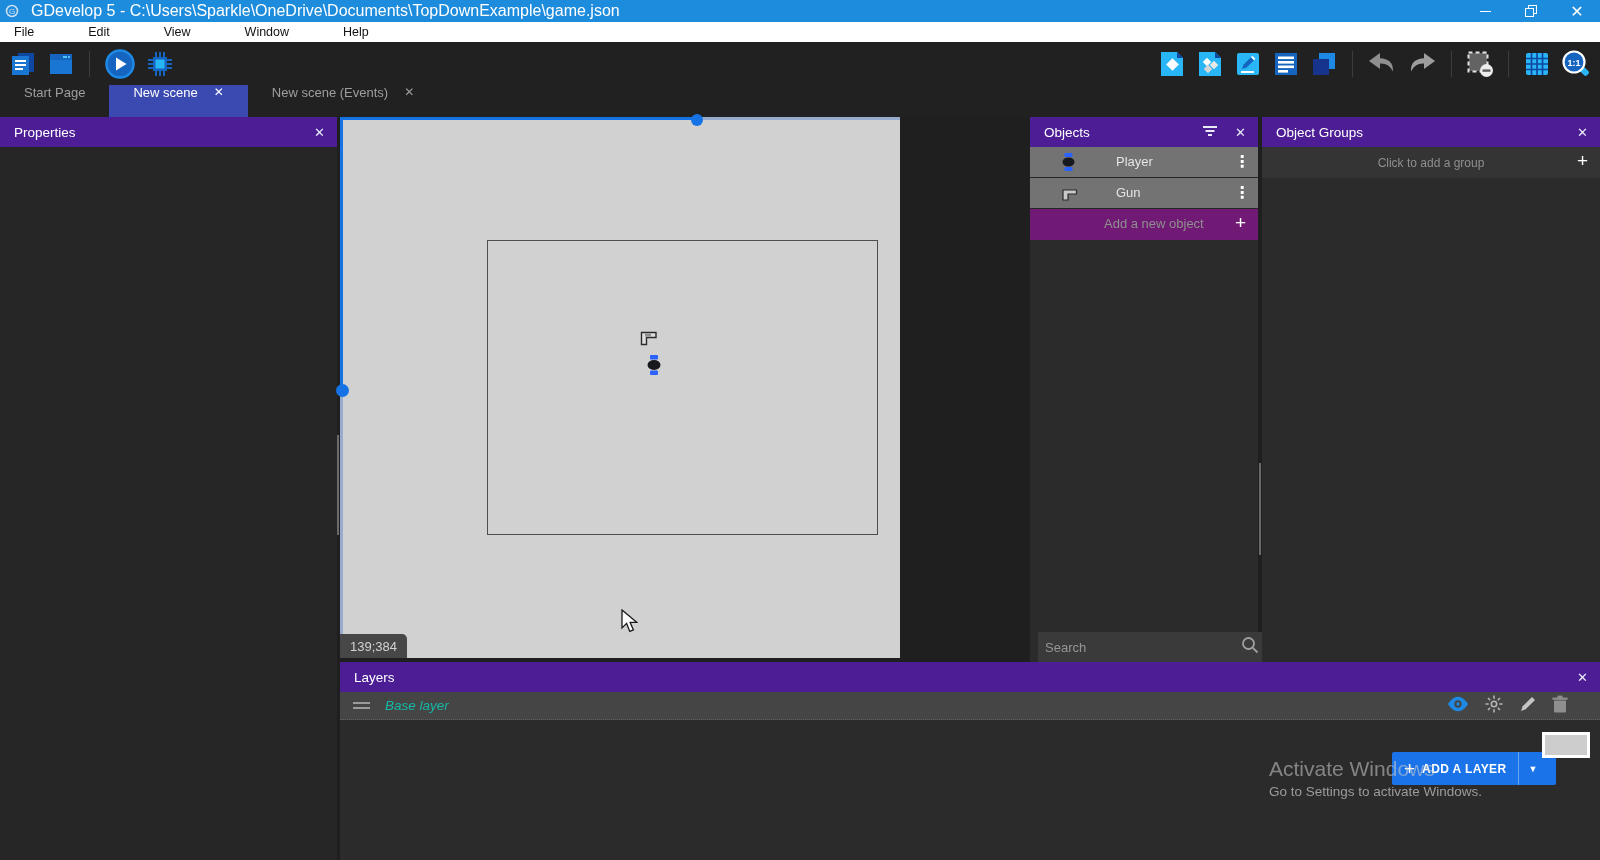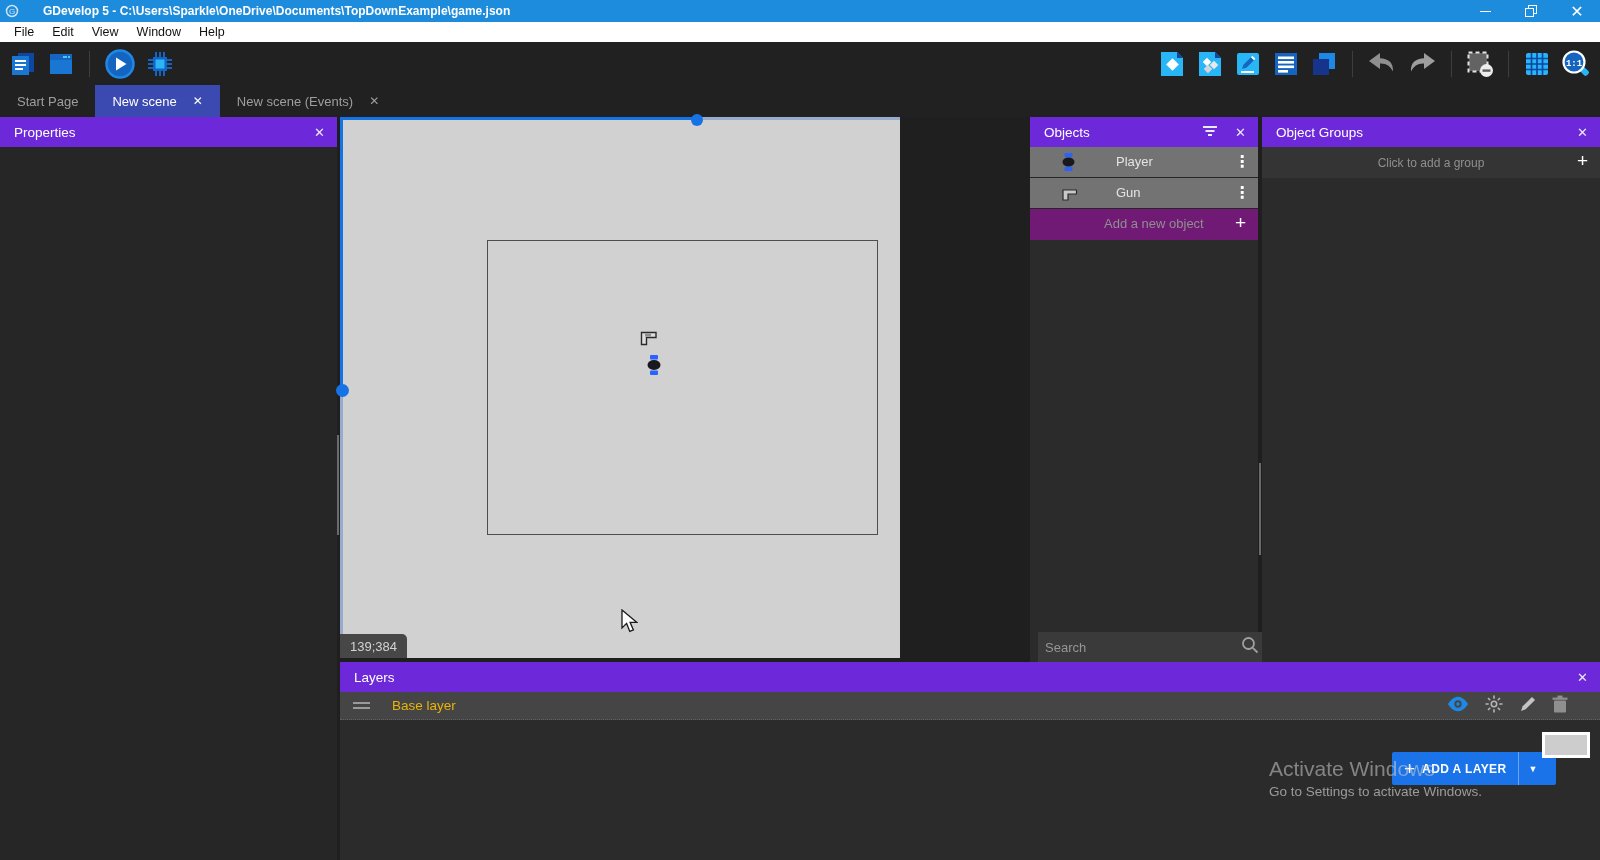--- a/index.html
+++ b/index.html
@@ -3,44 +3,44 @@
 <meta charset="utf-8">
 <style>
   * { margin:0; padding:0; box-sizing:border-box; }
   html,body { width:1600px; height:860px; }
   body { font-family:"Liberation Sans","DejaVu Sans",sans-serif; background:#1f1f1f; overflow:hidden; }
   .app { position:relative; width:1600px; height:860px; background:#1f1f1f; }
 
   
   .titlebar { position:absolute; left:0; top:0; width:1600px; height:22px; background:#1e8cdc; display:flex; align-items:center; color:#fff; }
   .title-logo { margin-left:5px; display:flex; align-items:center; }
-  .title-text { margin-left:24px; font-size:12px; white-space:nowrap;font-weight:bold; }
+  .title-text { margin-left:12px; font-size:16px; white-space:nowrap; }
   .win-controls { margin-left:auto; display:flex; height:100%; }
   .win-btn { width:46px; height:100%; display:flex; align-items:center; justify-content:center; color:#fff; }
   .min-glyph { width:11px; height:1px; background:#fff; display:block; }
 
   
-  .menubar { position:absolute; left:0; top:22px; width:1600px; height:20px; background:#ffffff; display:flex; align-items:center; padding-left:5px; }
+  .menubar { position:absolute; left:0; top:22px; width:1600px; height:20px; background:#ffffff; display:flex; align-items:center; padding-left:5px;gap:36px; }
   .menu-item { padding:0 9px; font-size:12.5px; color:#121212; }
 
   
   .toolbar { position:absolute; left:0; top:42px; width:1600px; height:43px; background:#212121; display:flex; align-items:center; justify-content:space-between; padding:0 9px; }
   .tb-group { display:flex; align-items:center; gap:10px; }
   .tb-sep { width:1px; height:26px; background:#3d3d3d; margin:0 4px; }
-  .tb-icon { display:flex; align-items:center; justify-content:center;font-family:Liberation Mono, monospace; }
+  .tb-icon { display:flex; align-items:center; justify-content:center; }
 
   
   .tabbar { position:absolute; left:0; top:85px; width:1600px; height:32px; background:#212121; display:flex; align-items:stretch; }
-  .tab { display:flex; align-items:center; font-size:13px; color:#9e9e9e; padding:0 17px; }
+  .tab { display:flex; align-items:flex-start; font-size:13px; color:#9e9e9e; padding:0 24px; }
   .tab.active { background:#3b4ab0; color:#fff; }
   .tab-close { margin-left:16px; font-size:12px; }
   .tab.active .tab-close { color:#fff; }
 
   
-  .panel-header { position:relative; height:30px; background:#6d28d9; display:flex; align-items:center; color:#fff; font-size:13.5px; padding:0 14px; }
+  .panel-header { position:relative; height:30px; background:#4c1d95; display:flex; align-items:center; color:#fff; font-size:13.5px; padding:0 14px; }
   .header-close { position:absolute; right:12px; top:0; height:30px; display:flex; align-items:center; font-size:13px; color:#e8eaf6; }
   .header-filter { position:absolute; right:40px; top:7px; }
 
   
   .properties-panel { position:absolute; left:0; top:117px; width:337px; height:743px; background:#262626; }
   .properties-msg { position:absolute; top:350px; left:0; width:100%; padding:0 28px; text-align:center; color:#9c9c9c; font-size:13.5px; line-height:1.55; }
 
   
   .canvas { position:absolute; left:340px; top:117px; width:560px; height:541px; background:#d1d1d1; overflow:visible; }
   .hscroll-line { position:absolute; left:0; top:0; width:100%; height:3px; background:linear-gradient(to right,#1673e6 0,#1673e6 357px,#97accd 357px,#97accd 100%); }
@@ -69,21 +69,21 @@
   
   .groups-panel { position:absolute; left:1262px; top:117px; width:338px; height:610px; background:#2b2b2b; }
   .group-add-row { position:relative; height:31px; background:#343434; display:flex; align-items:center; justify-content:center; }
   .group-add-label { color:#8f8f8f; font-size:12px; }
 
   
   .layers-panel { position:absolute; left:340px; top:662px; width:1260px; height:198px; background:#2b2b2b; }
   .layer-row { position:relative; height:28px; background:#454545; border-bottom:1px dotted #606060; display:flex; align-items:center; padding-left:13px; }
   .layer-handle { width:17px; display:flex; flex-direction:column; gap:3px; }
   .layer-handle i { display:block; height:2px; background:#9a9a9a; }
-  .layer-label { margin-left:22px; color:#eab308; font-size:13.5px; }
+  .layer-label { margin-left:15px; color:#14b8a6; font-size:13.5px;font-style:italic; }
   .layer-actions { position:absolute; right:32px; top:0; height:28px; display:flex; align-items:center; gap:15px; }
   .color-swatch { position:absolute; left:1202px; top:70px; width:48px; height:26px; background:#cdcdcd; border:3px solid #ffffff; z-index:3; }
   .add-layer-btn { position:absolute; left:1052px; top:90px; width:164px; height:33px; background:#1a73e8; border-radius:2px; display:flex; align-items:center; color:#fff; z-index:2; }
   .albtn-plus { font-size:19px; font-weight:300; margin:0 7px 0 12px; }
   .albtn-label { font-size:12px; font-weight:bold; letter-spacing:.4px; }
   .albtn-sep { width:1px; height:33px; background:rgba(255,255,255,.35); margin-left:11px; }
   .albtn-caret { width:29px; text-align:center; font-size:9px; }
 
   
   .watermark-1 { position:absolute; left:1269px; top:757px; font-size:21px; color:rgba(205,205,205,.55); z-index:10; }

